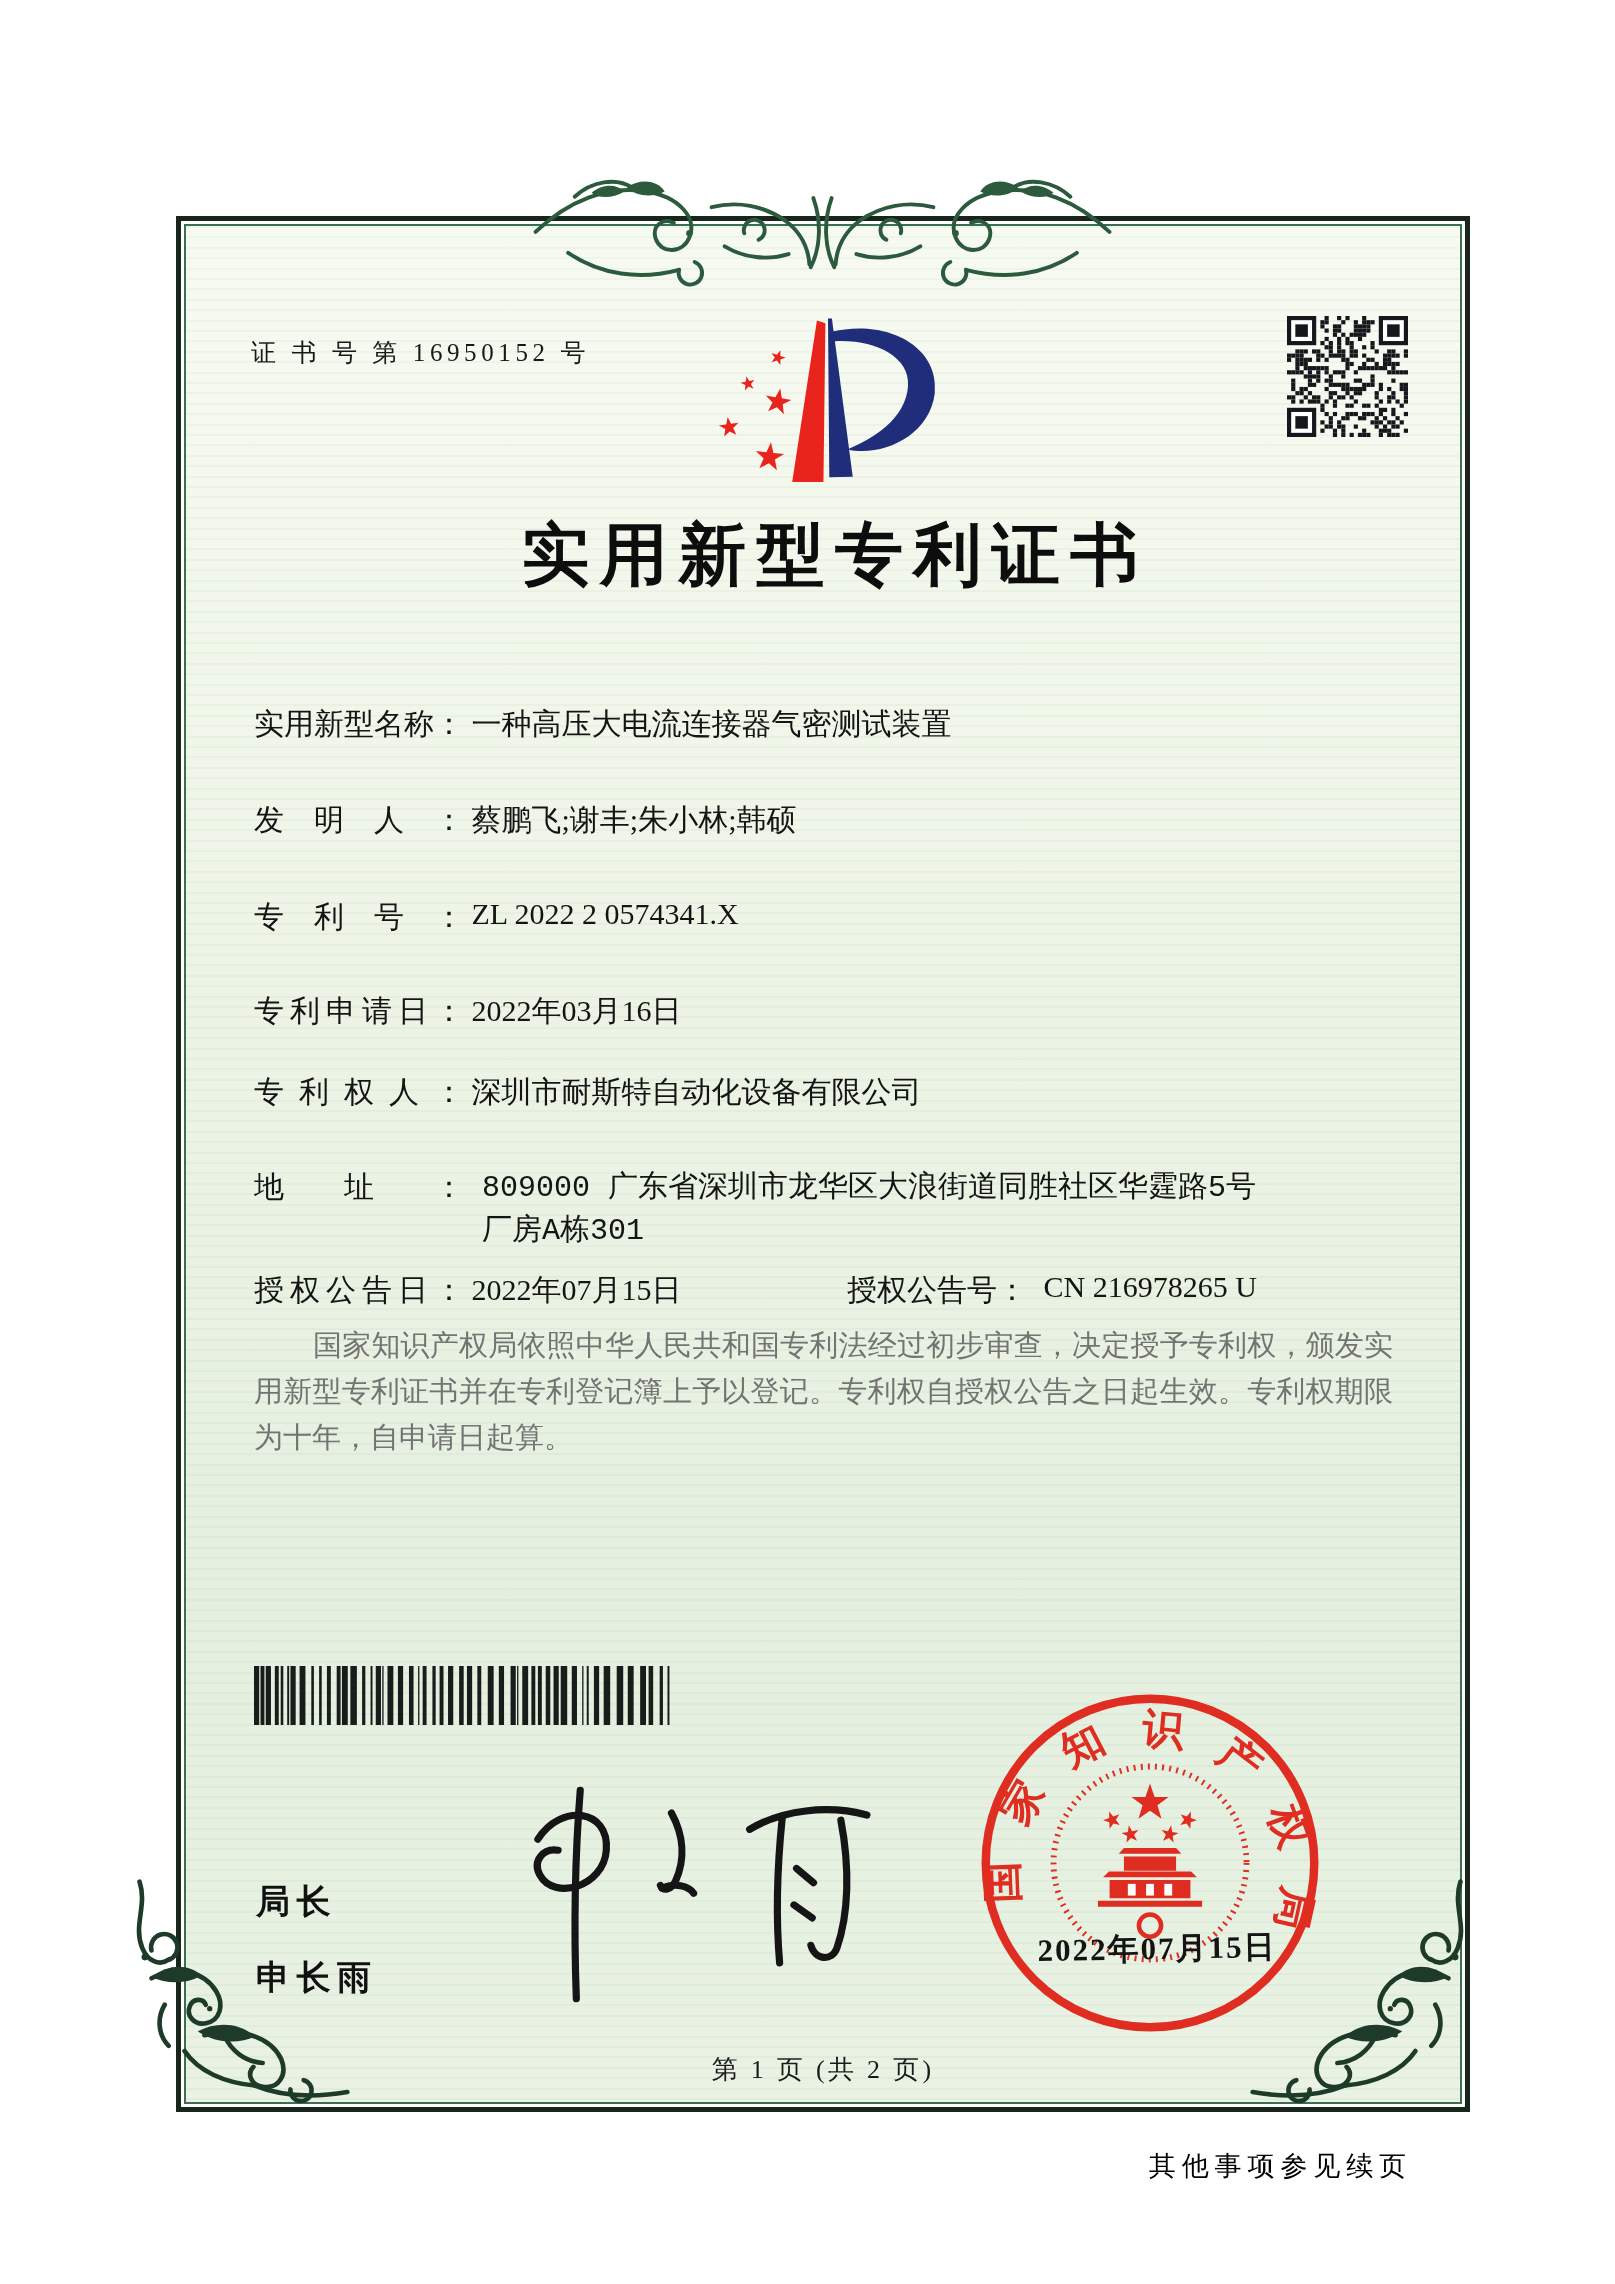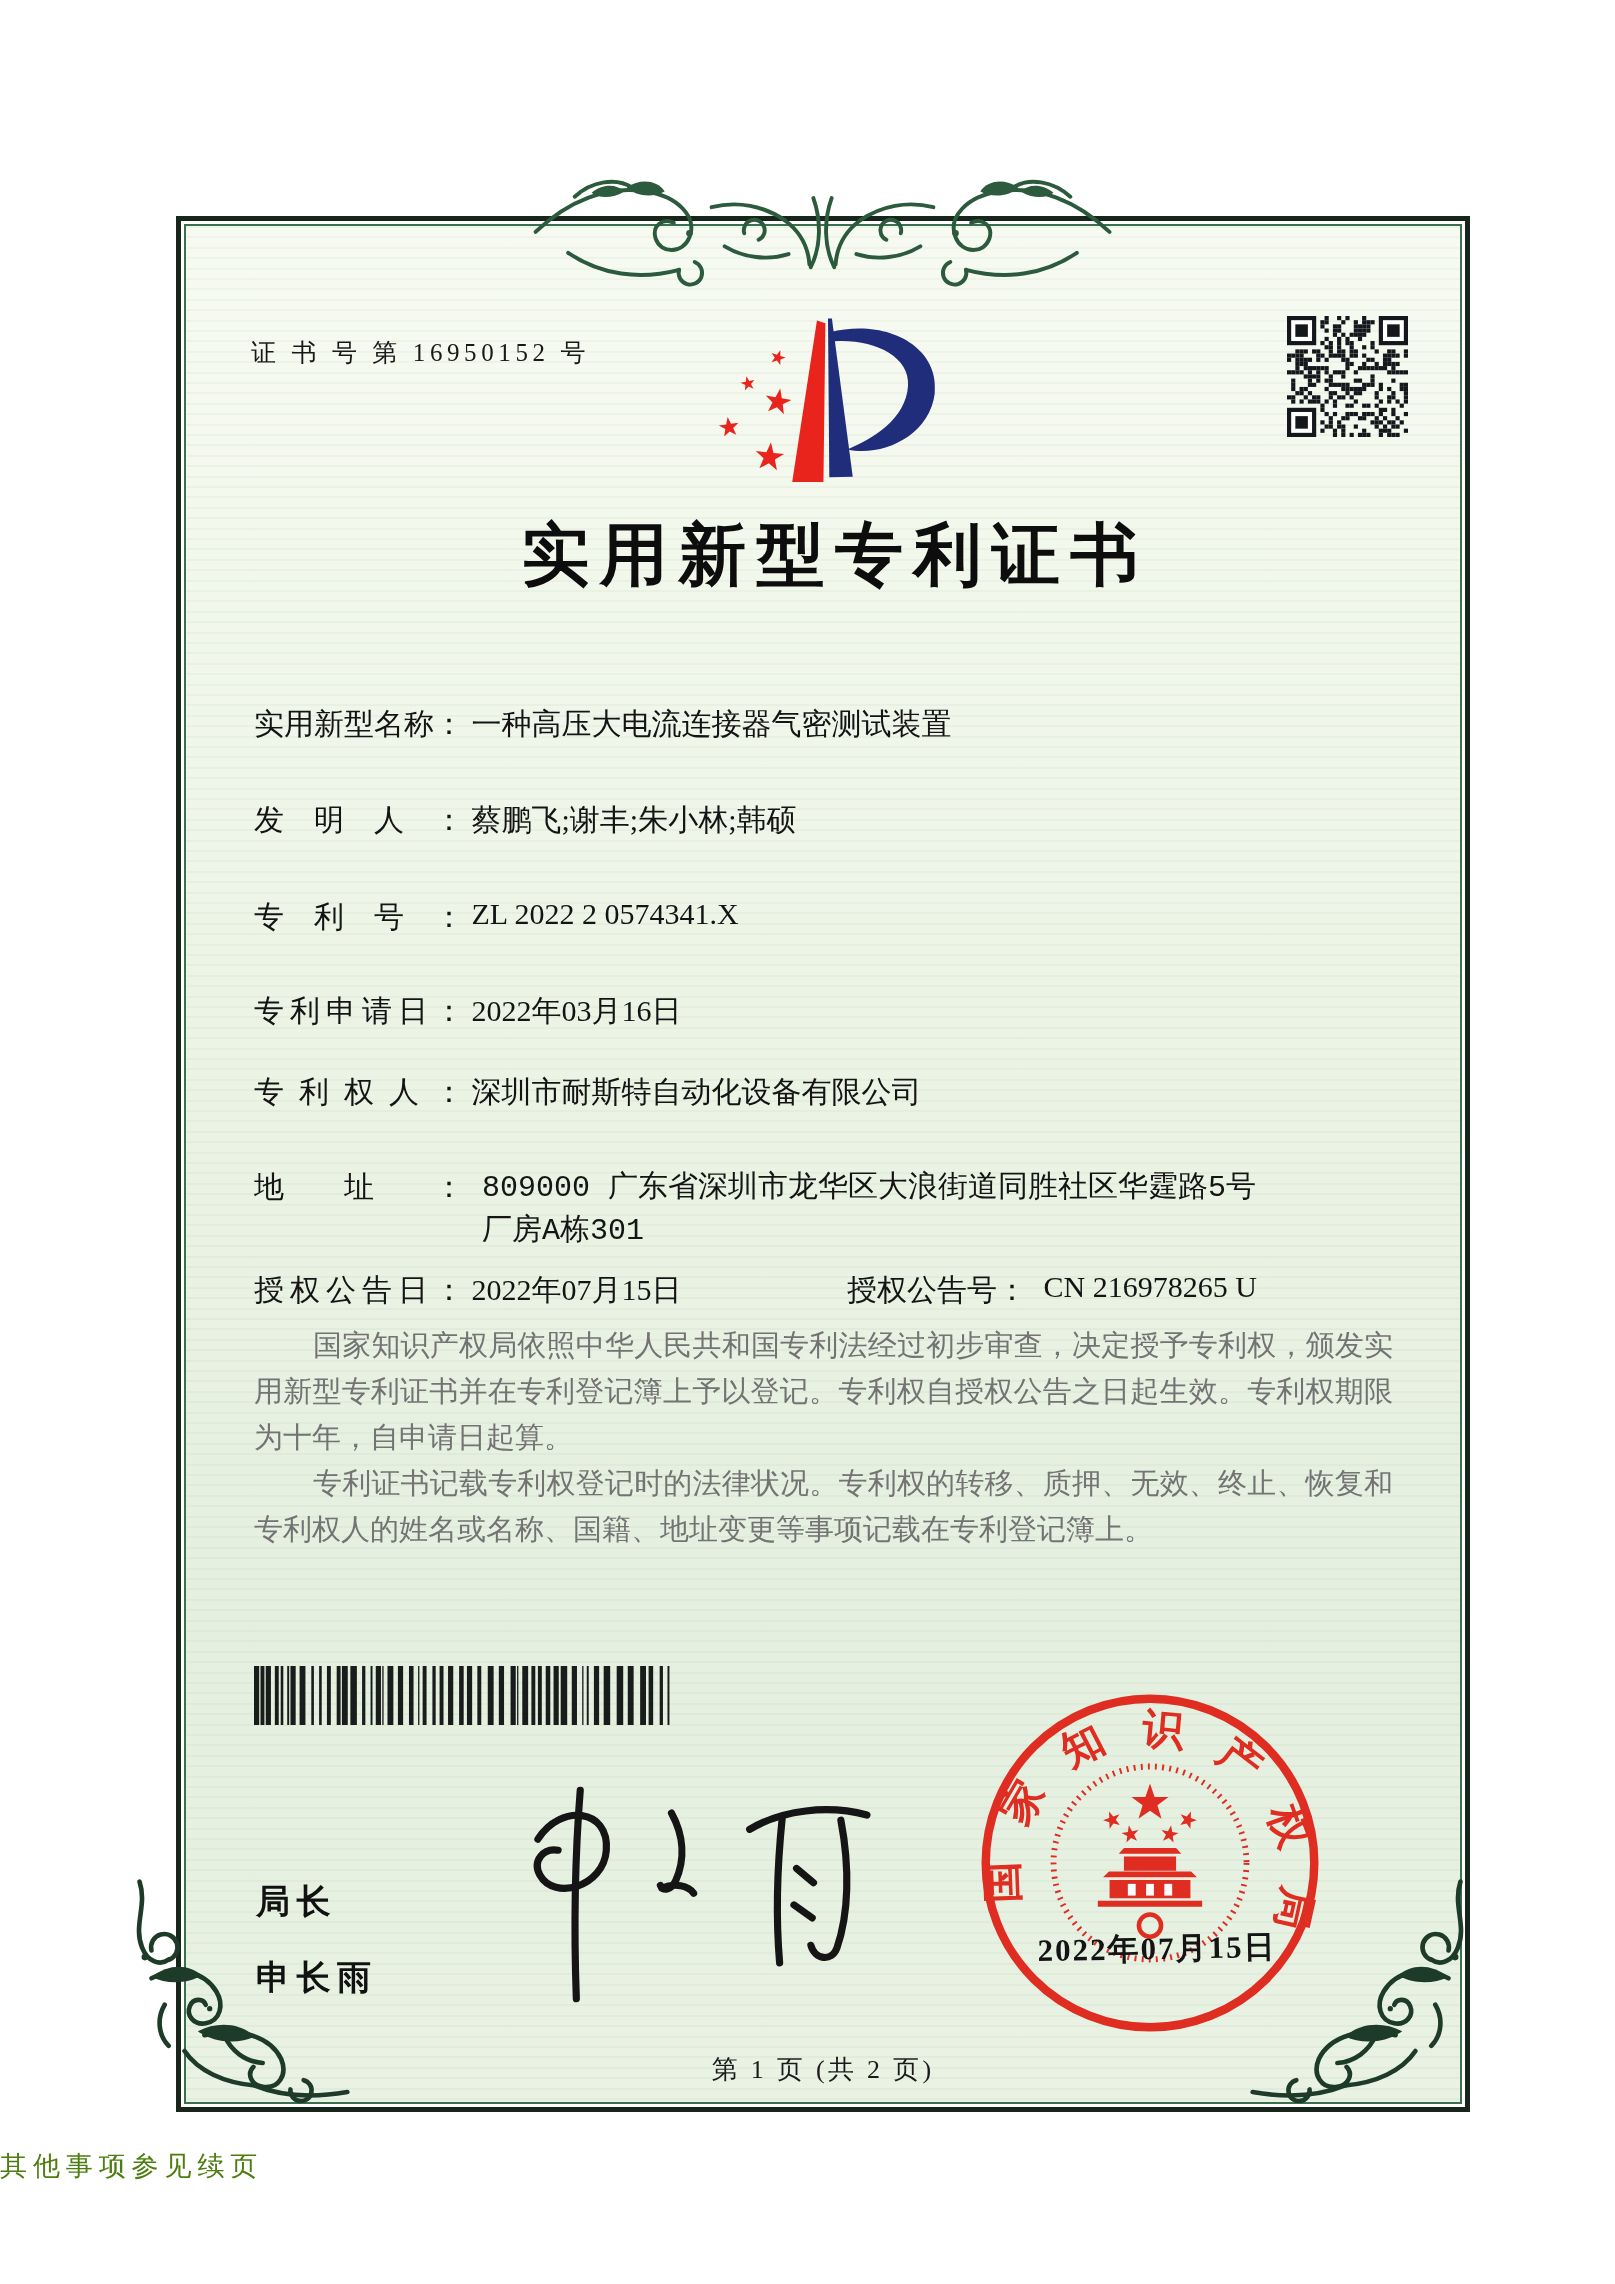--- a/index.html
+++ b/index.html
@@ -56,21 +56,21 @@
   .barcode{position:absolute;left:254px;top:1666px;width:420px;height:59px;}
   .signer{position:absolute;left:256px;top:1863px;font-family:"Liberation Sans","DejaVu Sans",sans-serif;
     font-weight:bold;font-size:34px;line-height:76px;letter-spacing:6.5px;color:#111;}
   .signature{position:absolute;left:476px;top:1777px;width:417px;height:235px;}
   .seal{position:absolute;left:974px;top:1687px;width:352px;height:352px;opacity:0.95;}
   .seal-date{
     position:absolute;left:1004px;top:1928px;width:306px;text-align:center;
     font-size:31px;font-weight:bold;letter-spacing:2px;color:#141414;transform:rotate(-1deg);
   }
   .page-indicator{position:absolute;left:176px;top:2052px;width:1294px;text-align:center;font-size:26px;letter-spacing:3.3px;color:#1a1a1a;}
-  .footer-note{position:absolute;left:0;top:2148px;width:1412px;text-align:left;font-size:27px;letter-spacing:5.9px;color:#4d7c0f;}
+  .footer-note{position:absolute;left:0;top:2148px;width:1412px;text-align:right;font-size:27px;letter-spacing:5.9px;color:#000000;}
 </style>
 </head>
 <body>
 
 <div class="page">
 
   <div class="frame">
     <div class="frame-inner"></div>
   </div>
 
@@ -485,21 +485,20 @@
       <span class="val">2022年07月15日</span>
     </span>
     <span class="pair right">
       <span class="lbl">授权公告号：</span>
       <span class="val">CN 216978265 U</span>
     </span>
   </div>
 
   <div class="body-text">
     <p>国家知识产权局依照中华人民共和国专利法经过初步审查，决定授予专利权，颁发实用新型专利证书并在专利登记簿上予以登记。专利权自授权公告之日起生效。专利权期限为十年，自申请日起算。</p>
-    <p>专利证书记载专利权登记时的法律状况。专利权的转移、质押、无效、终止、恢复和专利权人的姓名或名称、国籍、地址变更等事项记载在专利登记簿上。</p>
   </div>
 
   <svg id="barcode" class="barcode" viewBox="0 0 645 90" preserveAspectRatio="none">
       <rect x="0" y="0" width="8" height="90" fill="#181c1a"></rect>
       <rect x="10" y="0" width="6" height="90" fill="#181c1a"></rect>
       <rect x="18" y="0" width="8" height="90" fill="#181c1a"></rect>
       <rect x="32" y="0" width="6" height="90" fill="#181c1a"></rect>
       <rect x="41" y="0" width="4" height="90" fill="#181c1a"></rect>
       <rect x="51" y="0" width="3" height="90" fill="#181c1a"></rect>
       <rect x="56" y="0" width="8" height="90" fill="#181c1a"></rect>

